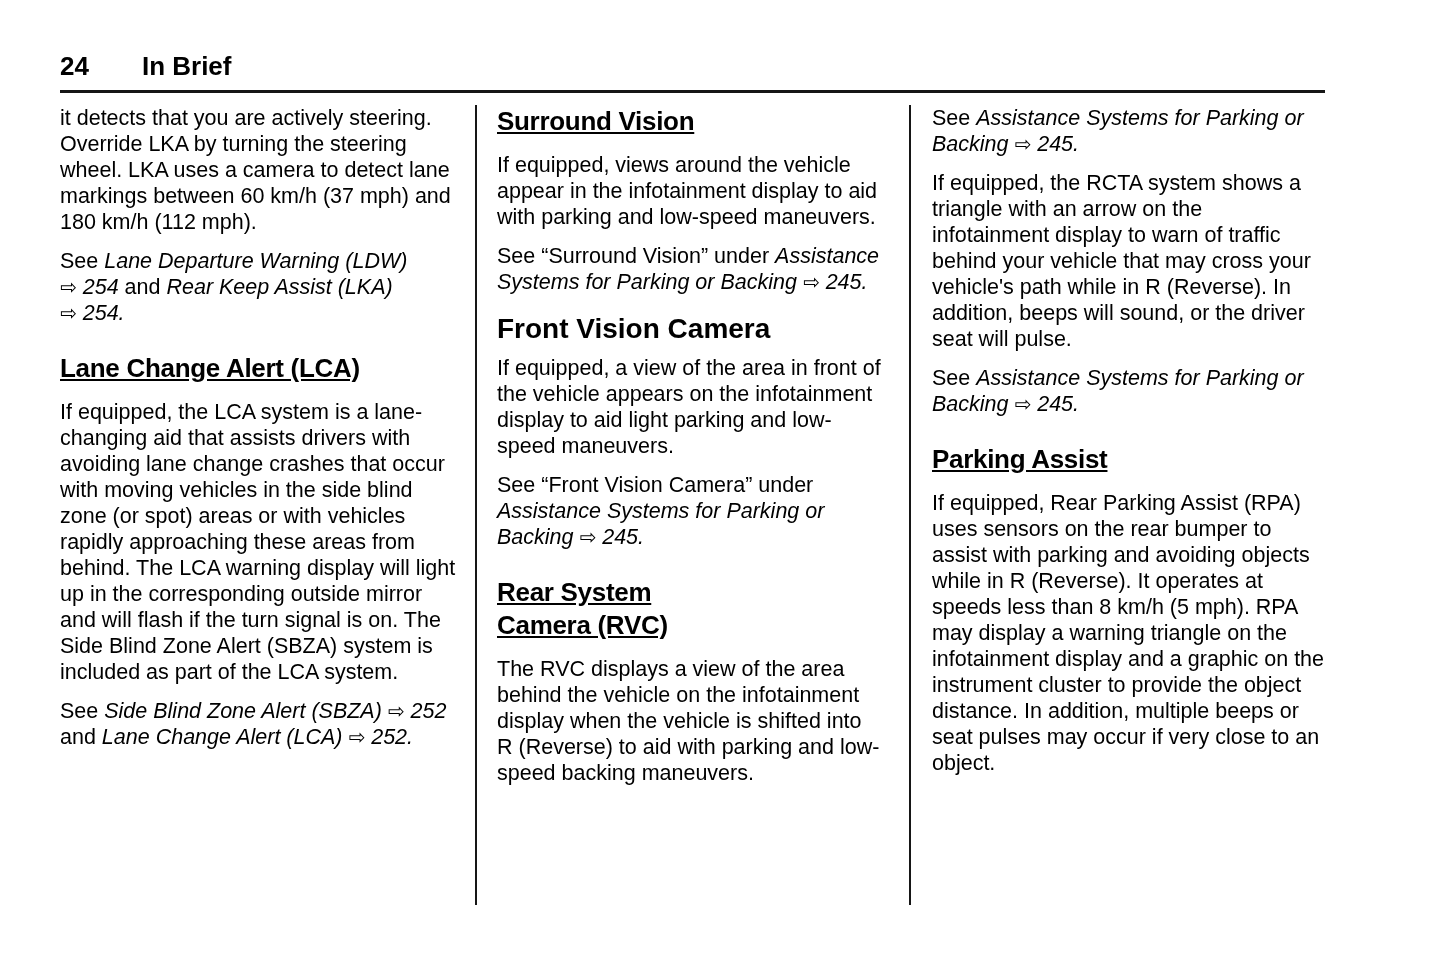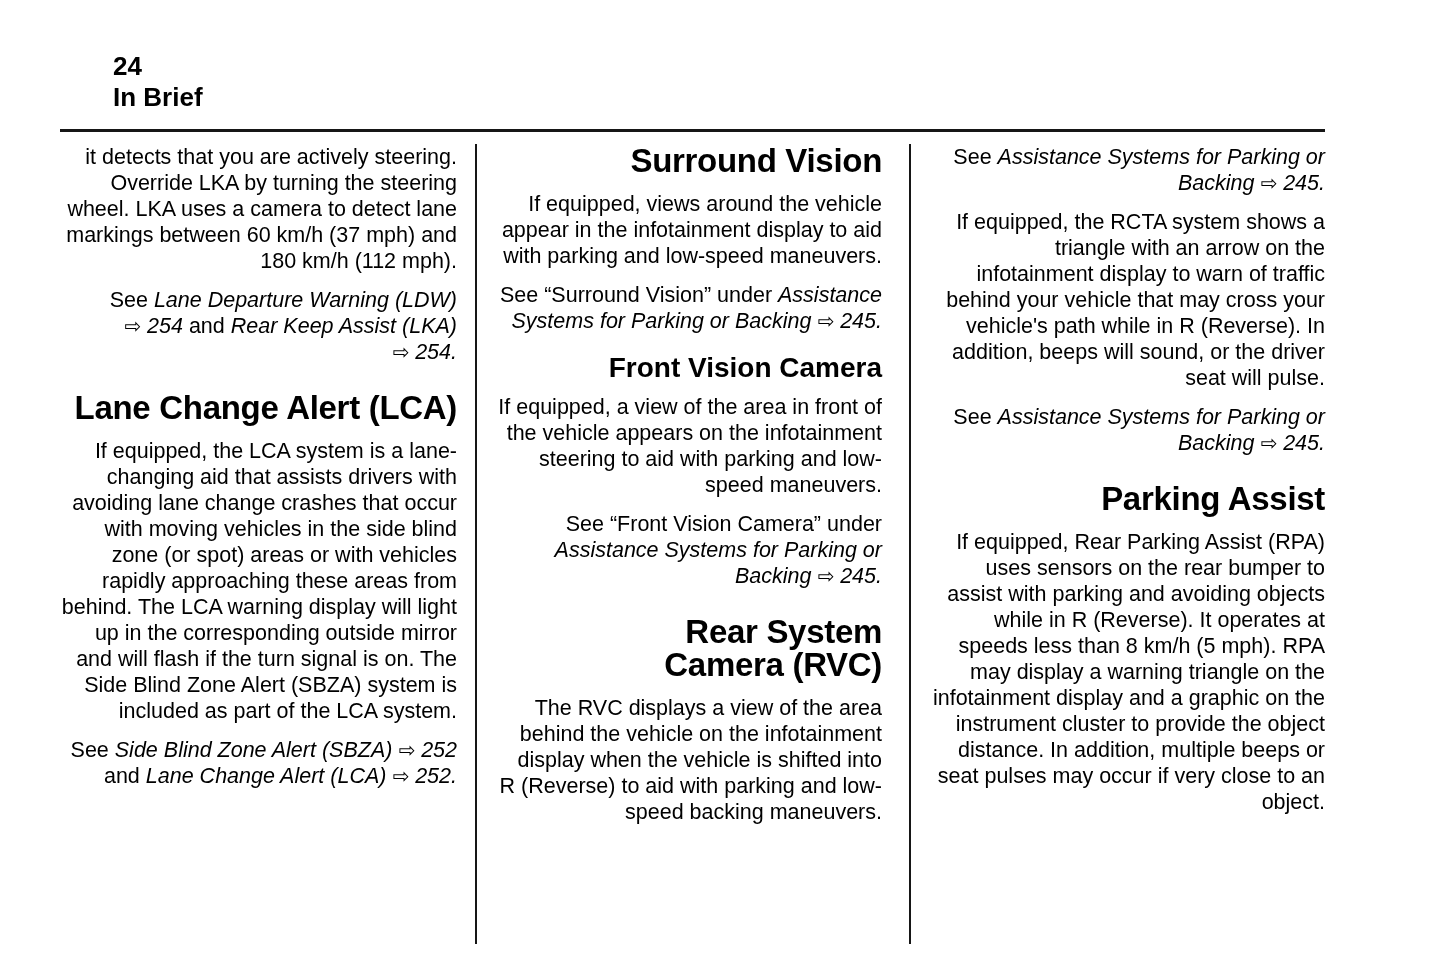--- a/index.html
+++ b/index.html
@@ -4,52 +4,52 @@
 <style>
   html,body{margin:0;padding:0;background:#ffffff;}
   body{
     width:1445px;height:965px;
     font-family:"Liberation Sans",sans-serif;
     color:#000;
     overflow:hidden;
   }
   .page{position:relative;width:1445px;height:965px;background:#fff;}
   .header{
-    margin:51px 0 16px 60px;
+    margin:51px 0 8px 60px;
     font-size:26px;font-weight:bold;
-    display:flex;align-items:baseline;flex-direction:column;
+    display:flex;align-items:baseline;
   }
   .header .chapter{margin-left:53px;}
   .rule{
     margin:8px 0 0 60px;
     width:1265px;height:3px;background:#161616;
   }
   .cols{
     display:flex;
     margin:12px 0 0 60px;
     align-items:flex-start;
-    text-align:right;
   }
   .col{
     font-size:21.5px;
     line-height:26px;
     letter-spacing:0;
   }
   .col1{width:397px;}
   .col2{width:385px;}
   .col3{width:393px;}
   .vsep{width:2px;height:800px;background:#161616;flex:0 0 auto;}
   .vsep1{margin:0 20px 0 18px;}
   .vsep2{margin:0 21px 0 27px;}
   .col p{margin:0 0 13px 0;}
   .col h2{
-    font-size:33px;line-height:33px;
+    font-size:26px;line-height:33px;
     margin:26px 0 14px 0;
     white-space:pre-line;
     letter-spacing:-0.3px;
+    text-decoration:underline;
   }
   .col h3{
     font-size:28px;line-height:26px;
     margin:21px 0 13px 0;
   }
   .col > :first-child{margin-top:0;}
   .it{font-style:italic;}
   .nw{white-space:nowrap;}
   .arrow{font-family:"DejaVu Sans",sans-serif;font-size:0.93em;}
 </style>
@@ -74,21 +74,21 @@
       <p><span>See </span><span class="it">Side Blind Zone Alert (SBZA) </span><span class="nw"><span class="arrow">⇨</span> <span class="it">252</span></span><span> and </span><span class="it">Lane Change Alert (LCA) </span><span class="nw"><span class="arrow">⇨</span> <span class="it">252.</span></span></p>
     </section>
 
     <div class="vsep vsep1"></div>
 
     <section class="col col2">
       <h2>Surround Vision</h2>
       <p>If equipped, views around the vehicle appear in the infotainment display to aid with parking and low-speed maneuvers.</p>
       <p><span>See “Surround Vision” under </span><span class="it">Assistance Systems for Parking or Backing </span><span class="nw"><span class="arrow">⇨</span> <span class="it">245.</span></span></p>
       <h3>Front Vision Camera</h3>
-      <p>If equipped, a view of the area in front of the vehicle appears on the infotainment steering to aid with parking and low-speed maneuvers.</p>
+      <p>If equipped, a view of the area in front of the vehicle appears on the infotainment display to aid light parking and low-speed maneuvers.</p>
       <p><span>See “Front Vision Camera” under </span><span class="it">Assistance Systems for Parking or Backing </span><span class="nw"><span class="arrow">⇨</span> <span class="it">245.</span></span></p>
       <h2>Rear System
 Camera (RVC)</h2>
       <p>The RVC displays a view of the area behind the vehicle on the infotainment display when the vehicle is shifted into R&nbsp;(Reverse) to aid with parking and low-speed backing maneuvers.</p>
     </section>
 
     <div class="vsep vsep2"></div>
 
     <section class="col col3">
       <p><span>See </span><span class="it">Assistance Systems for Parking or Backing </span><span class="nw"><span class="arrow">⇨</span> <span class="it">245.</span></span></p>

